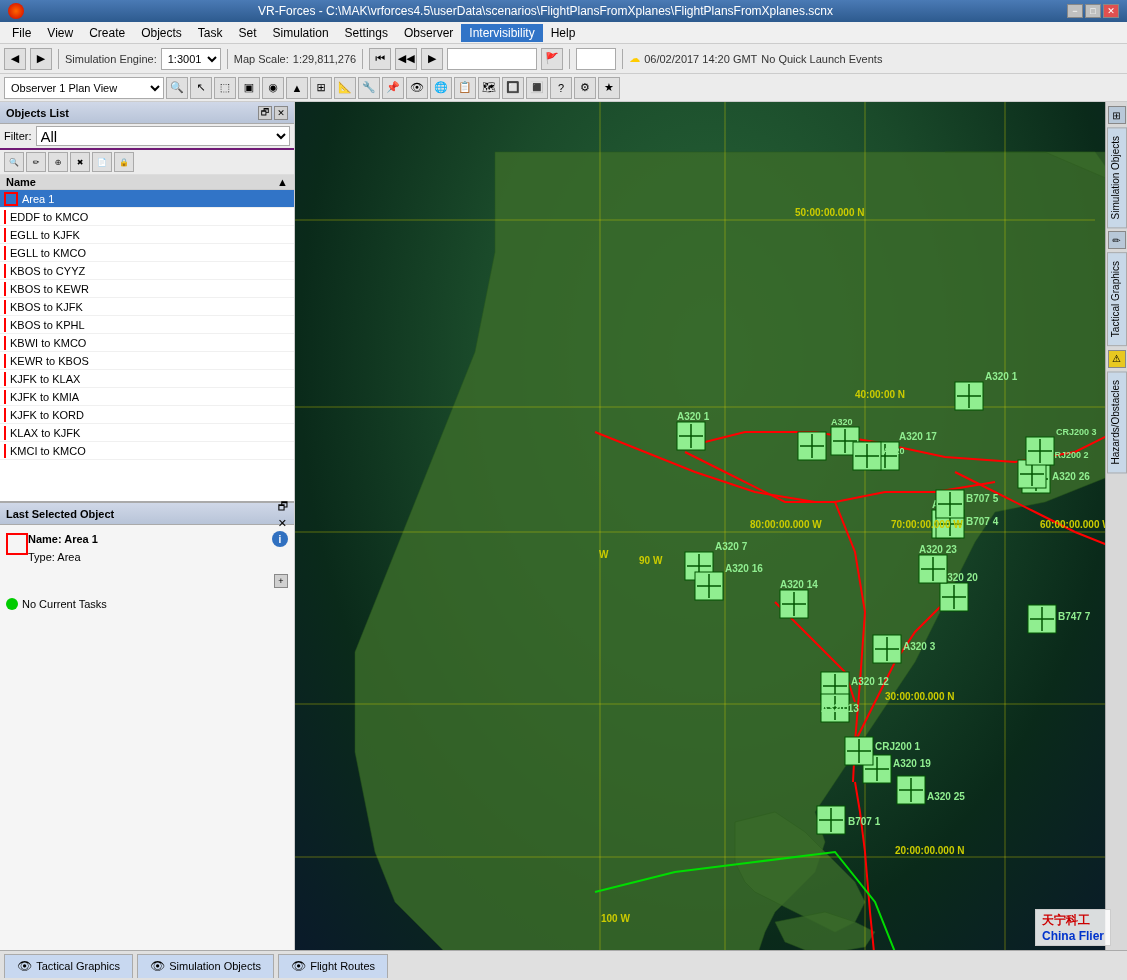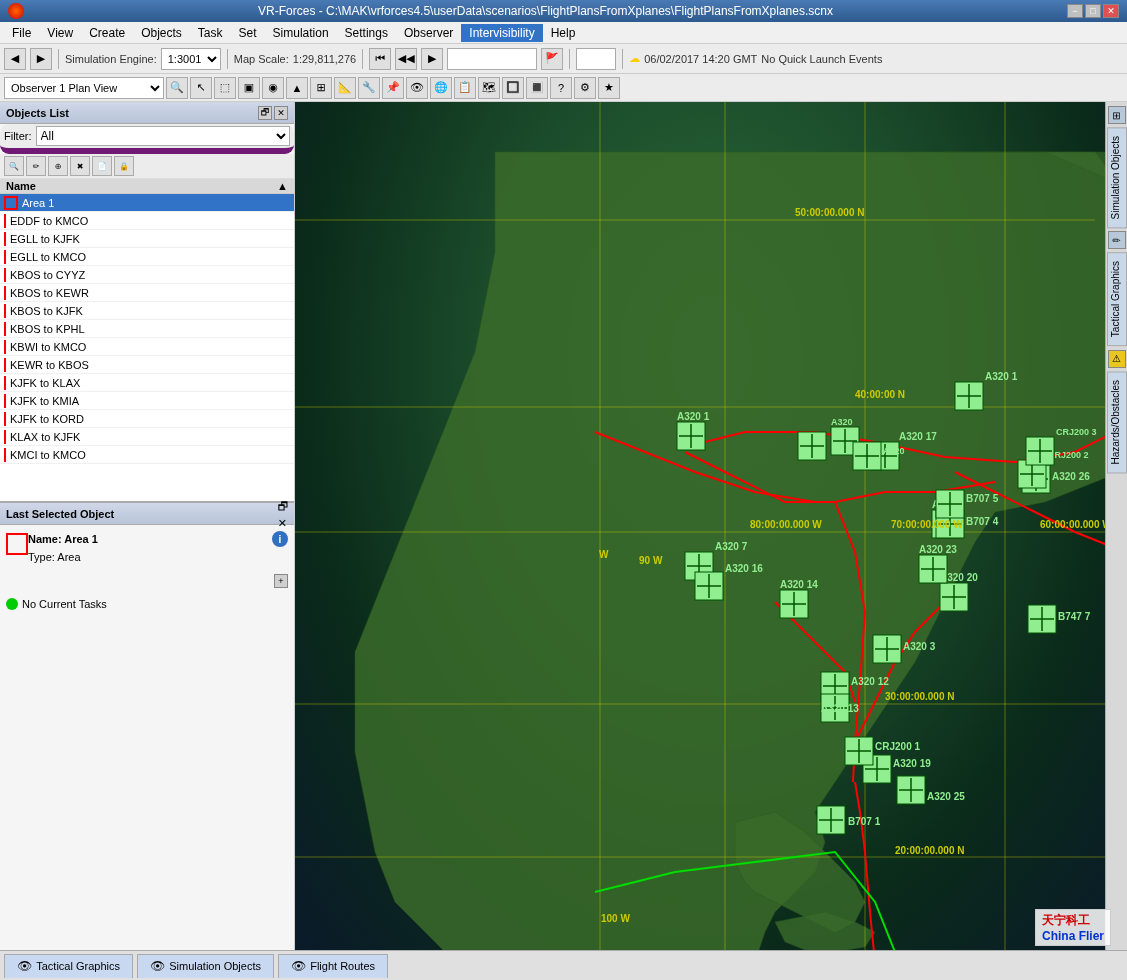--- a/index.html
+++ b/index.html
@@ -133,31 +133,30 @@
       border: 1px solid #888;
       font-size: 9px;
       display: flex; align-items: center; justify-content: center;
       cursor: pointer;
     }
     .filter-row {
       display: flex;
       align-items: center;
       padding: 2px 4px;
       background: #ececec;
-      border-bottom: 6px solid #701a75;
+      border-bottom: 2px solid #701a75;
       gap: 4px;
-      border-radius: 9px;
     }
     .filter-row label { font-size: 11px; }
     .filter-select {
       flex: 1;
       height: 20px;
       border: 1px solid #aaa;
       background: white;
-      font-size: 12px;
+      font-size: 15px;
     }
     #objects-toolbar {
       display: flex;
       align-items: center;
       padding: 2px 4px;
       background: #ececec;
       border-bottom: 1px solid #ddd;
       gap: 2px;
     }
     #objects-toolbar .tb-btn { height: 20px; min-width: 20px; font-size: 9px; }

